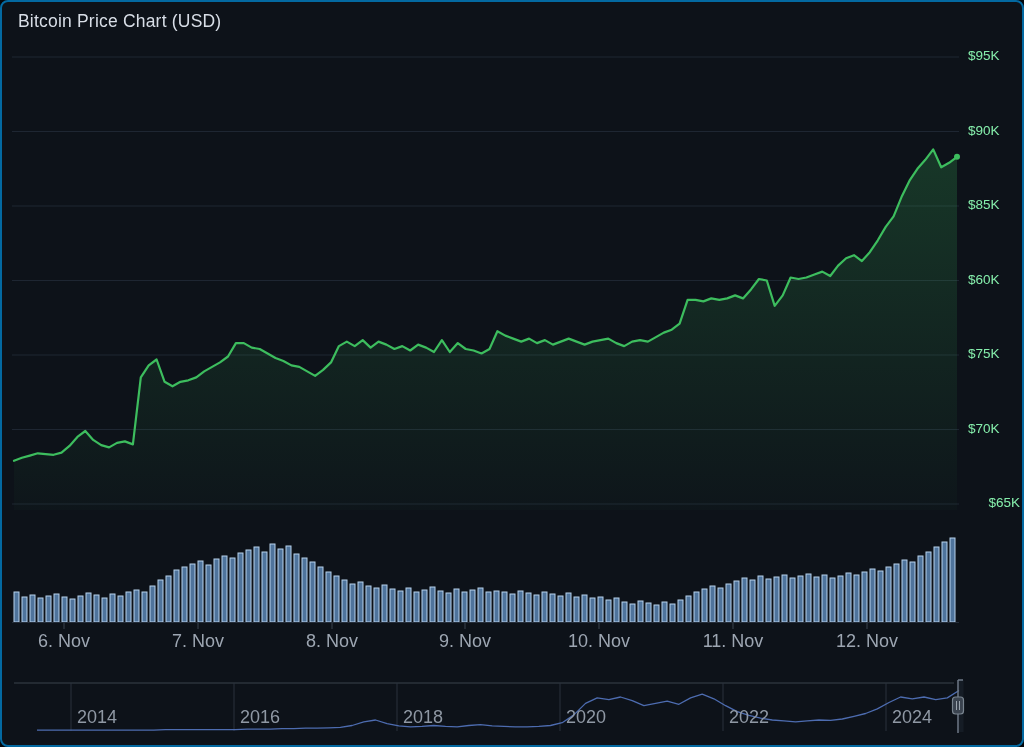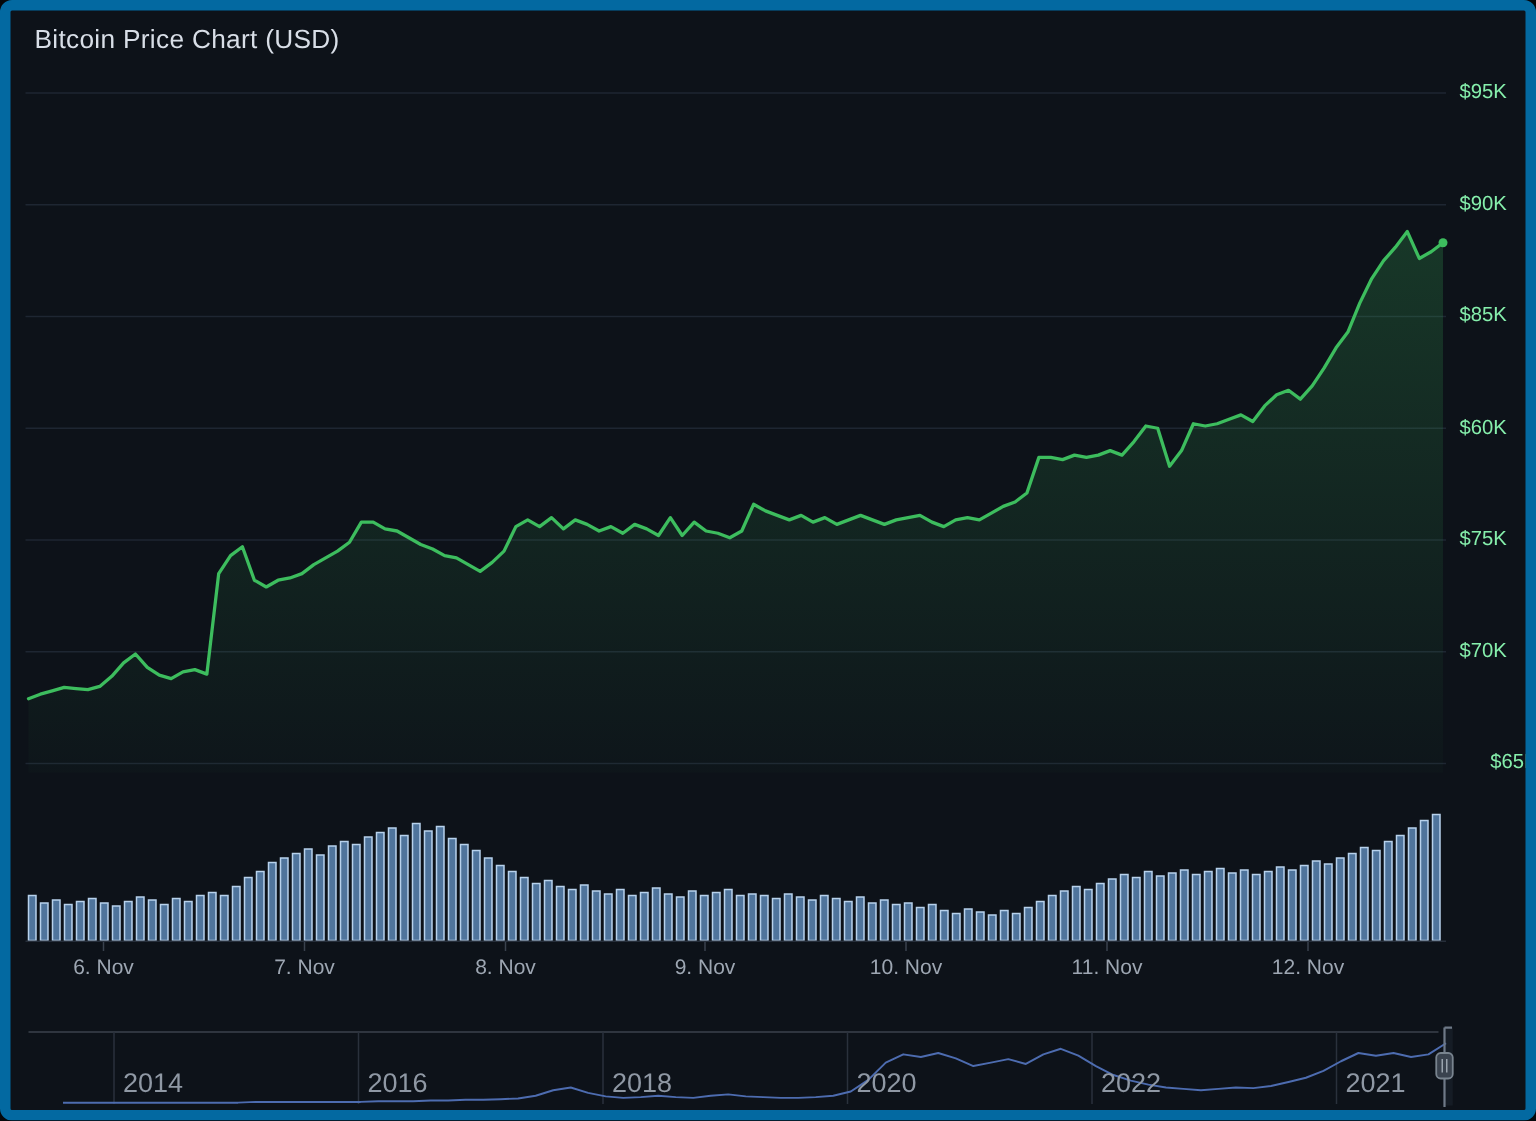--- a/index.html
+++ b/index.html
@@ -1,27 +1,27 @@
 <!DOCTYPE html>
 <html><head>
 <meta charset="utf-8">
 <style>
   html,body{margin:0;padding:0;background:#05070a;}
   .card{
     position:relative;width:1024px;height:747px;box-sizing:border-box;
-    background:#0d1219;border:7px solid #0369a1;border-radius:8px;overflow:hidden;
+    background:#0d1219;border:2px solid #0369a1;border-radius:8px;overflow:hidden;
     font-family:"Liberation Sans",sans-serif;
   }
   .title{position:absolute;left:16px;top:9px;font-size:17.5px;font-weight:500;color:#d8dee7;letter-spacing:.2px;}
   .layer{position:absolute;left:0;display:block;}
   #priceSvg{top:40px;}
   #volSvg{top:510px;}
   #navSvg{top:675px;}
   .ylab{position:absolute;left:966px;width:52px;font-size:13.5px;color:#86efac;}
-  .xlab{position:absolute;top:629px;width:84px;text-align:center;font-size:14px;color:#9da6b2;}
+  .xlab{position:absolute;top:629px;width:84px;text-align:center;font-size:18px;color:#9da6b2;}
   .yearlab{position:absolute;top:705px;font-size:18px;color:#8f98a4;}
   .watermark{position:absolute;left:819px;top:460px;display:flex;align-items:center;gap:9px;}
   .wm-text{font-size:17.5px;font-weight:700;color:#59626e;letter-spacing:.3px;}
 </style>
 </head>
 <body>
 
 <div class="card">
 
   <div class="title">Bitcoin Price Chart (USD)</div>
@@ -210,16 +210,16 @@
         <line x1="954.5" x2="954.5" y1="24" y2="33" stroke="#9aa4ae" stroke-width="1"></line>
         <line x1="957.5" x2="957.5" y1="24" y2="33" stroke="#9aa4ae" stroke-width="1"></line>
       </g>
     </svg>
   <div id="navLabels">
       <div class="yearlab" style="left: 75px;">2014</div>
       <div class="yearlab" style="left: 238px;">2016</div>
       <div class="yearlab" style="left: 401px;">2018</div>
       <div class="yearlab" style="left: 564px;">2020</div>
       <div class="yearlab" style="left: 727px;">2022</div>
-      <div class="yearlab" style="left: 890px;">2021</div>
+      <div class="yearlab" style="left: 890px;">2024</div>
     </div>
 
 </div>
 
 </body></html>

